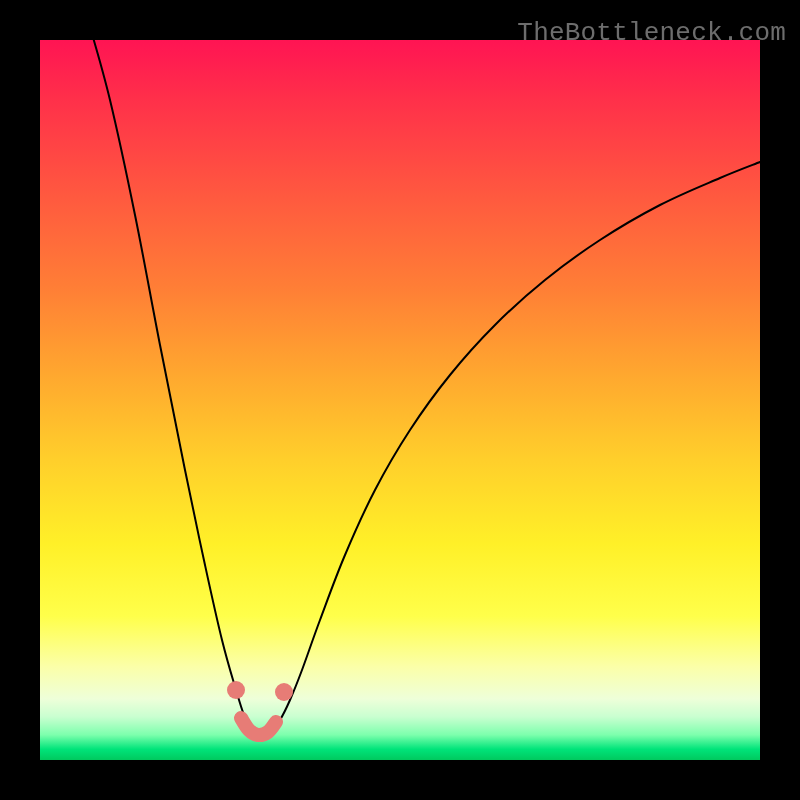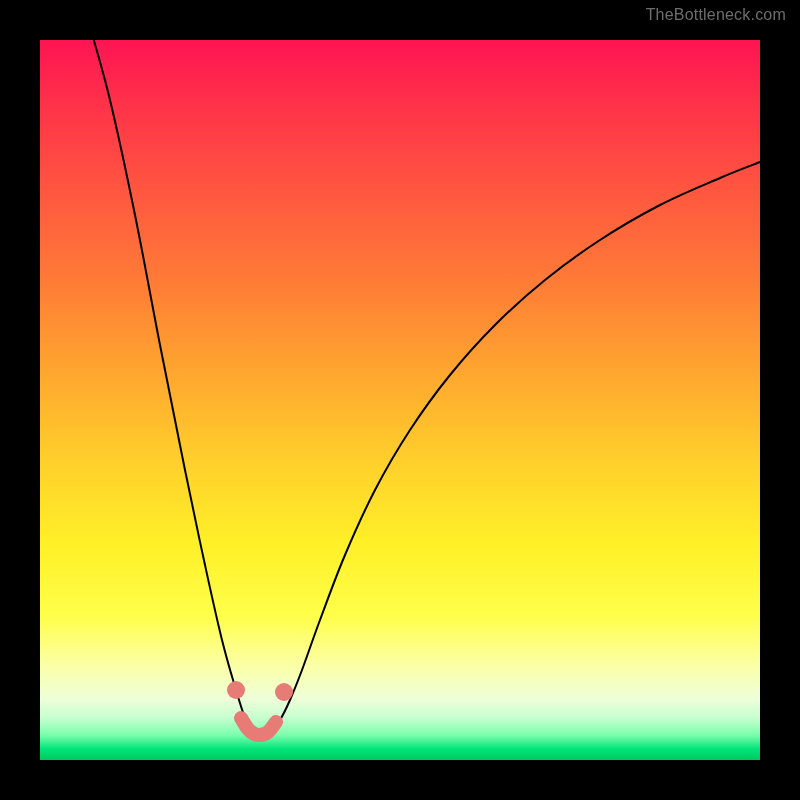--- a/index.html
+++ b/index.html
@@ -37,24 +37,24 @@
       #fbffa8 87%,
       #eeffd9 91.5%,
       #c9ffd0 94%,
       #7dffad 96.5%,
       #00e47a 98.5%,
       #00c95e 100%
     );
   }
   .watermark {
     position: absolute;
-    top: 6px;
+    top: 18px;
     right: 14px;
-    font-family: Liberation Sans, sans-serif;
-    font-size: 16px;
+    font-family: Liberation Mono, monospace;
+    font-size: 26px;
     color: #6d6d6d;
     letter-spacing: 0.2px;
   }
   svg.curve {
     position: absolute;
     left: 40px;
     top: 40px;
     width: 720px;
     height: 720px;
     overflow: visible;

